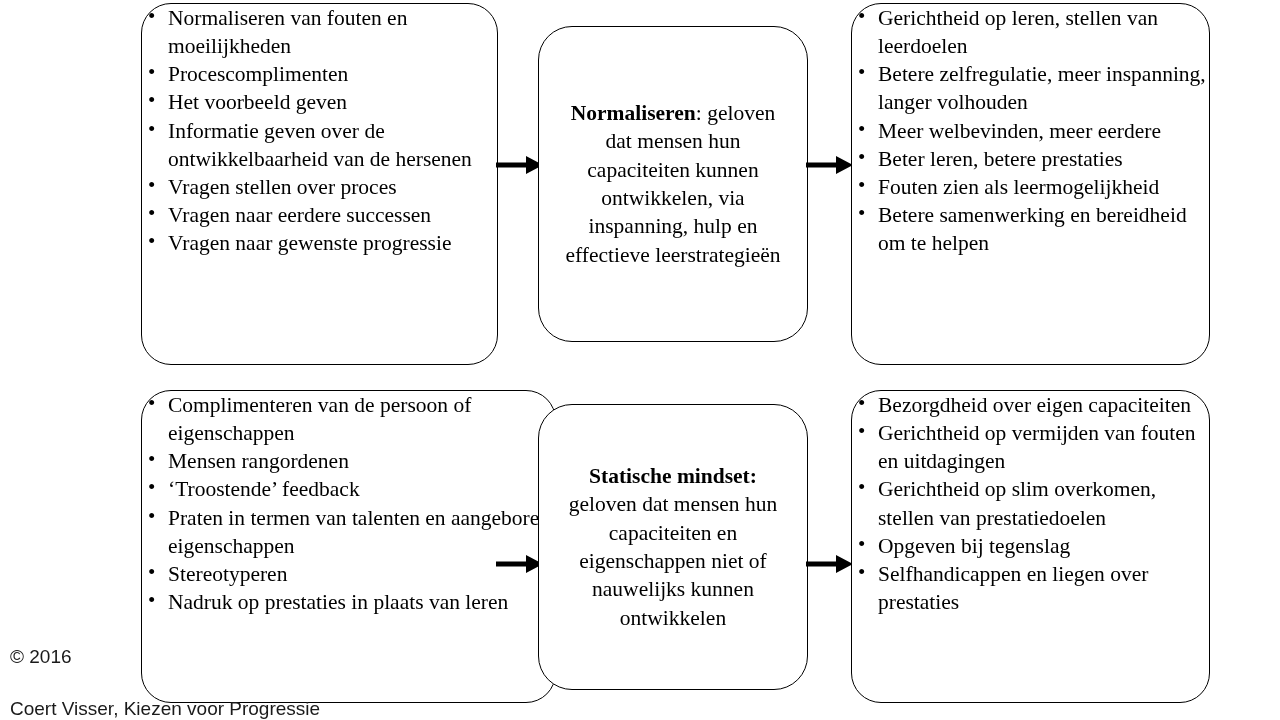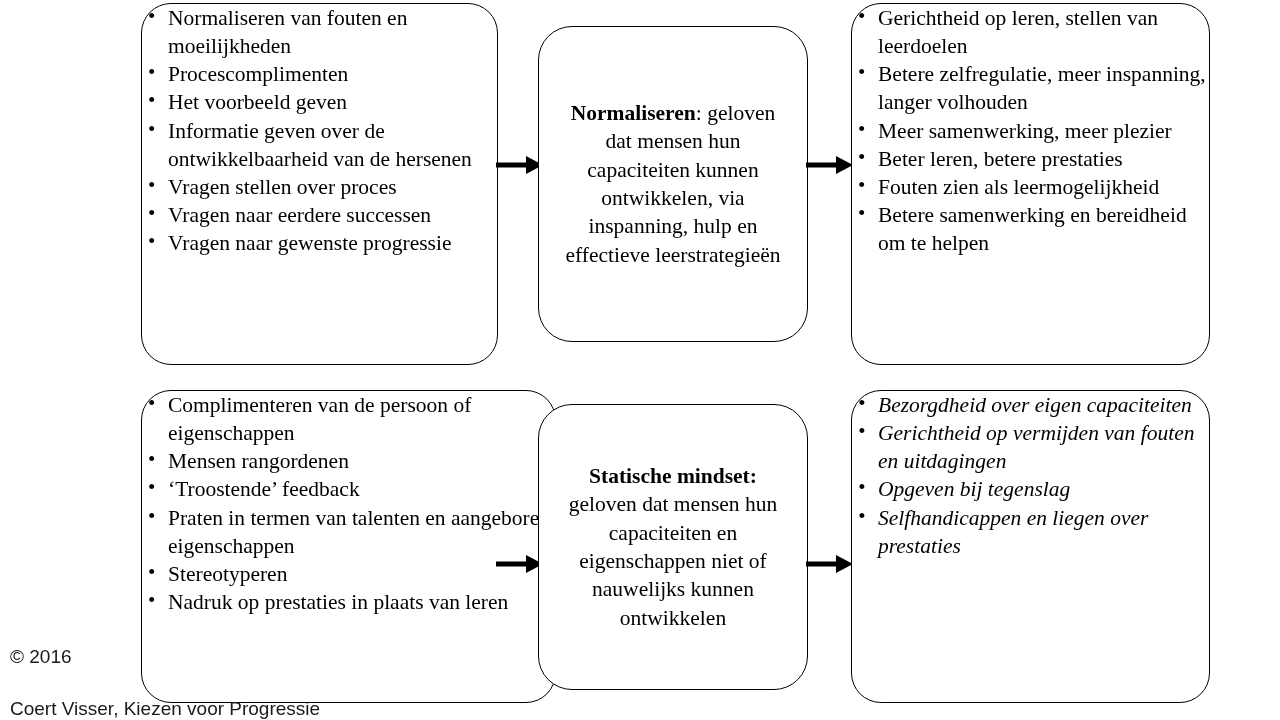--- a/index.html
+++ b/index.html
@@ -132,21 +132,21 @@
     <svg width="48" height="26" viewBox="0 0 48 26">
       <path d="M0 12 L30 12 L30 4 L47 13 L30 22 L30 14 L0 14 Z" fill="#000000"></path>
       <rect x="0" y="10.5" width="31" height="5" fill="#000000"></rect>
     </svg>
   </div>
 
   <div class="box" style="left:851px; top:3px; width:359px; height:362px;">
     <ul class="bullets list-pad-right">
       <li>Gerichtheid op leren, stellen van leerdoelen</li>
       <li>Betere zelfregulatie, meer inspanning, langer volhouden</li>
-      <li>Meer samenwerking, meer plezier</li>
+      <li>Meer welbevinden, meer eerdere</li>
       <li>Beter leren, betere prestaties</li>
       <li>Fouten zien als leermogelijkheid</li>
       <li>Betere samenwerking en bereidheid om te helpen</li>
     </ul>
   </div>
 
   <div class="box" style="left:141px; top:390px; width:415px; height:313px;">
     <ul class="bullets list-pad-left">
       <li>Complimenteren van de persoon of eigenschappen</li>
       <li>Mensen rangordenen</li>
@@ -171,24 +171,25 @@
     </div>
   </div>
 
   <div class="arrow" style="left:806px; top:551px; width:48px; height:26px;">
     <svg width="48" height="26" viewBox="0 0 48 26">
       <path d="M0 12 L30 12 L30 4 L47 13 L30 22 L30 14 L0 14 Z" fill="#000000"></path>
       <rect x="0" y="10.5" width="31" height="5" fill="#000000"></rect>
     </svg>
   </div>
 
-  <div class="box" style="left:851px; top:390px; width:359px; height:313px;font-style:italic;">
+  <div class="box" style="left:851px; top:390px; width:359px; height:313px;">
     <ul class="bullets list-pad-right">
       <li>Bezorgdheid over eigen capaciteiten</li>
       <li>Gerichtheid op vermijden van fouten en uitdagingen</li>
+      <li>Gerichtheid op slim overkomen, stellen van prestatiedoelen</li>
       <li>Opgeven bij tegenslag</li>
       <li>Selfhandicappen en liegen over prestaties</li>
     </ul>
   </div>
 
   <div id="footer">
     <span class="line">© 2016</span>
     <span class="line">Coert Visser, Kiezen voor Progressie</span>
   </div>
 

